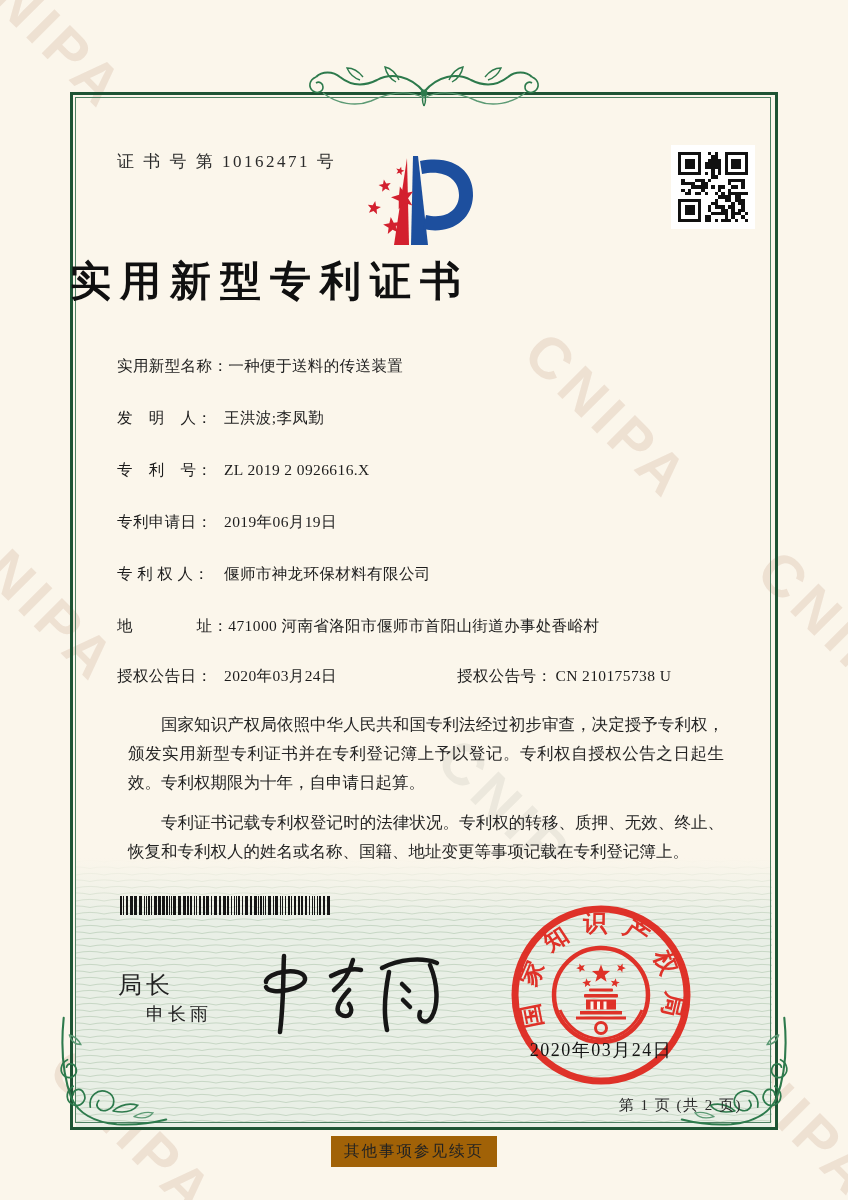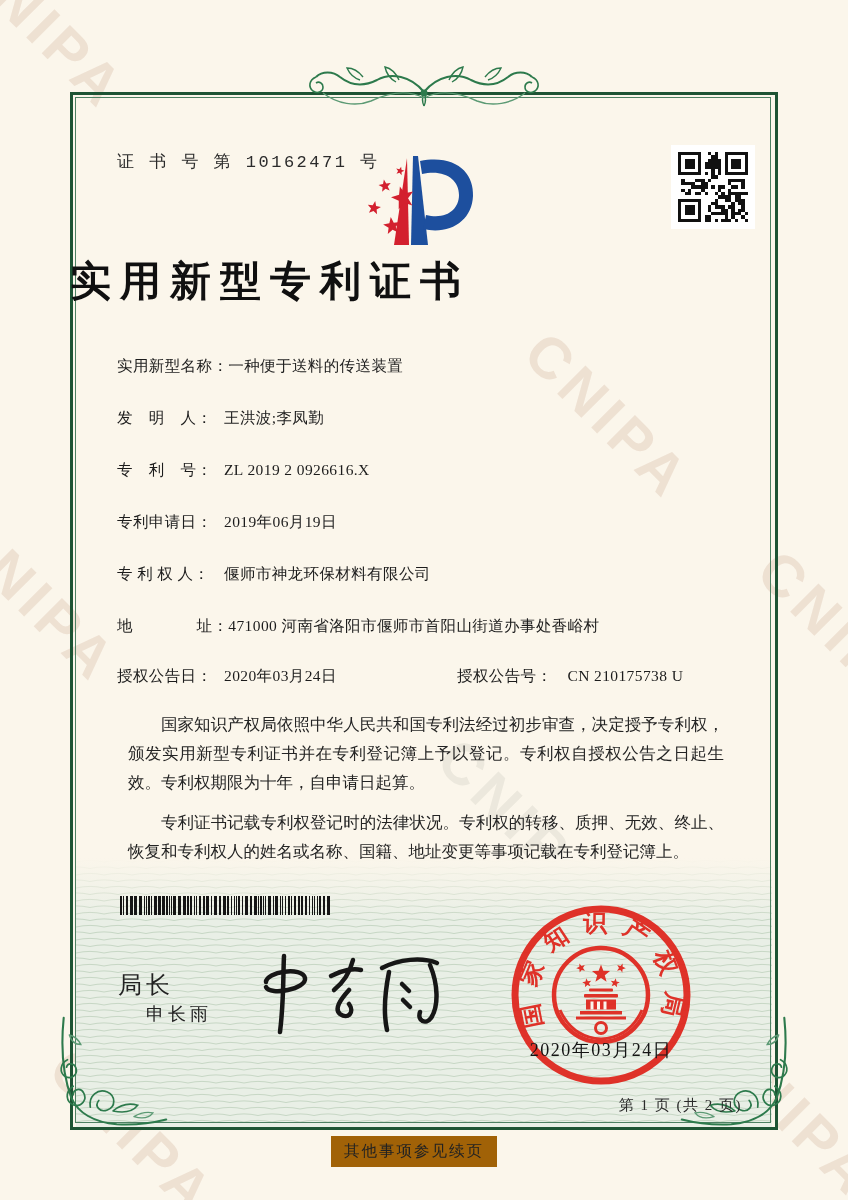--- a/index.html
+++ b/index.html
@@ -37,21 +37,21 @@
     position:absolute;left:75px;top:97px;width:694px;height:1024px;
     border:1px solid #4d8062;z-index:3;
   }
   .orn-top{position:absolute;left:299px;top:60px;width:250px;height:58px;z-index:4;}
   .orn-corner{position:absolute;width:112px;height:112px;z-index:4;}
   .orn-bl{left:58px;top:1016px;}
   .orn-br{left:678px;top:1016px;transform:scaleX(-1);}
   
   .cert-no{
     position:absolute;left:117px;top:150px;z-index:5;
-    font-size:17px;letter-spacing:2.5px;color:#2b2b2b;font-family:Liberation Mono, monospace;
+    font-size:17px;letter-spacing:2.5px;color:#2b2b2b;
   }
   .logo{position:absolute;left:363px;top:146px;width:115px;height:106px;z-index:5;}
   .qr-wrap{
     position:absolute;left:671px;top:145px;width:84px;height:84px;
     background:#ffffff;z-index:5;
   }
   .qr-wrap svg{position:absolute;left:7px;top:7px;width:70px;height:70px;}
   .title{
     position:absolute;left:70px;right:70px;top:254px;z-index:5;
     text-align:left;font-size:41px;font-weight:bold;color:#101010;
@@ -59,21 +59,21 @@
   }
   
   .frow{
     position:absolute;left:117px;z-index:5;
     font-size:15.5px;color:#1c1c1c;white-space:nowrap;letter-spacing:0.4px;
   }
   .frow .lbl{display:inline-block;min-width:107px;}
   .r1{top:356px}.r2{top:408px}.r3{top:460px}.r4{top:512px}
   .r5{top:564px}.r6{top:616px}.r7{top:666px}
   .r7 .pair2{position:absolute;left:340px;white-space:nowrap;}
-  .r7 .pair2 .lbl{min-width:0;margin-right:15px;}
+  .r7 .pair2 .lbl{min-width:0;margin-right:3px;}
   
   .bodytext{
     position:absolute;left:117px;top:699px;width:618px;z-index:5;
     font-size:16.5px;line-height:29px;color:#242424;text-align:justify;
   }
   .bodytext p{margin:11px;text-indent:2em;}
   
   .barcode{position:absolute;left:120px;top:896px;width:216px;height:19px;z-index:5;}
   .sig-title{position:absolute;left:118px;top:969px;z-index:5;font-size:24px;letter-spacing:4px;color:#222;}
   .sig-name{position:absolute;left:118px;top:1002px;z-index:5;font-size:18px;letter-spacing:4px;color:#222;margin-left:28px;}

